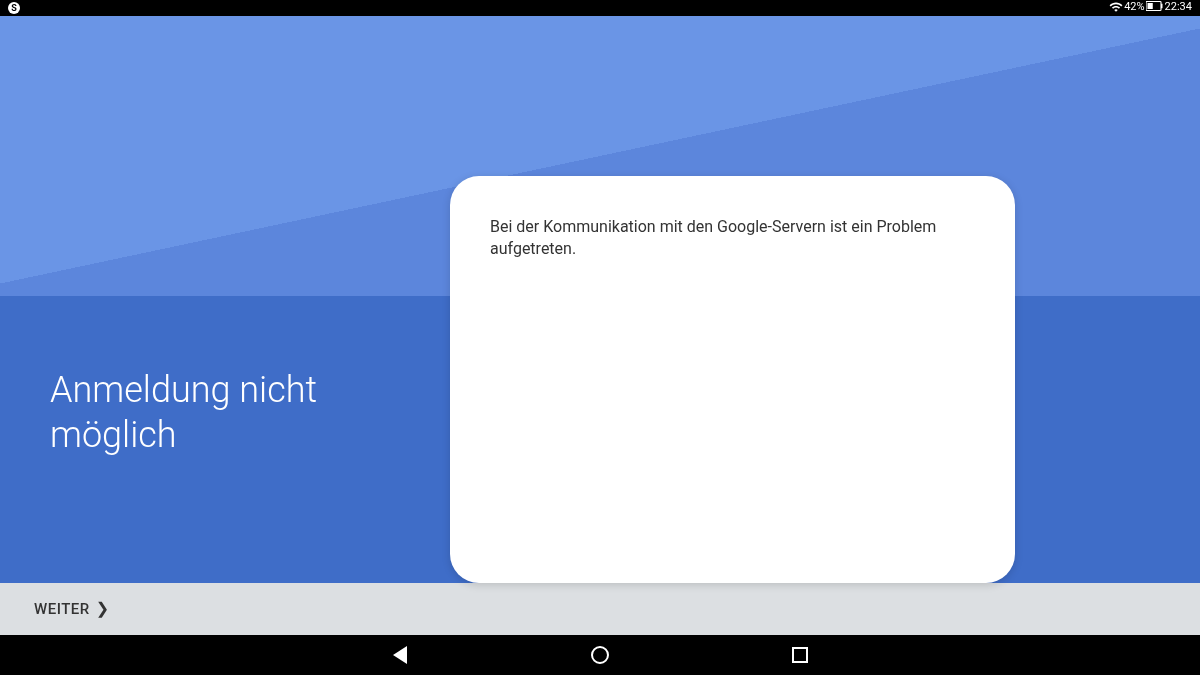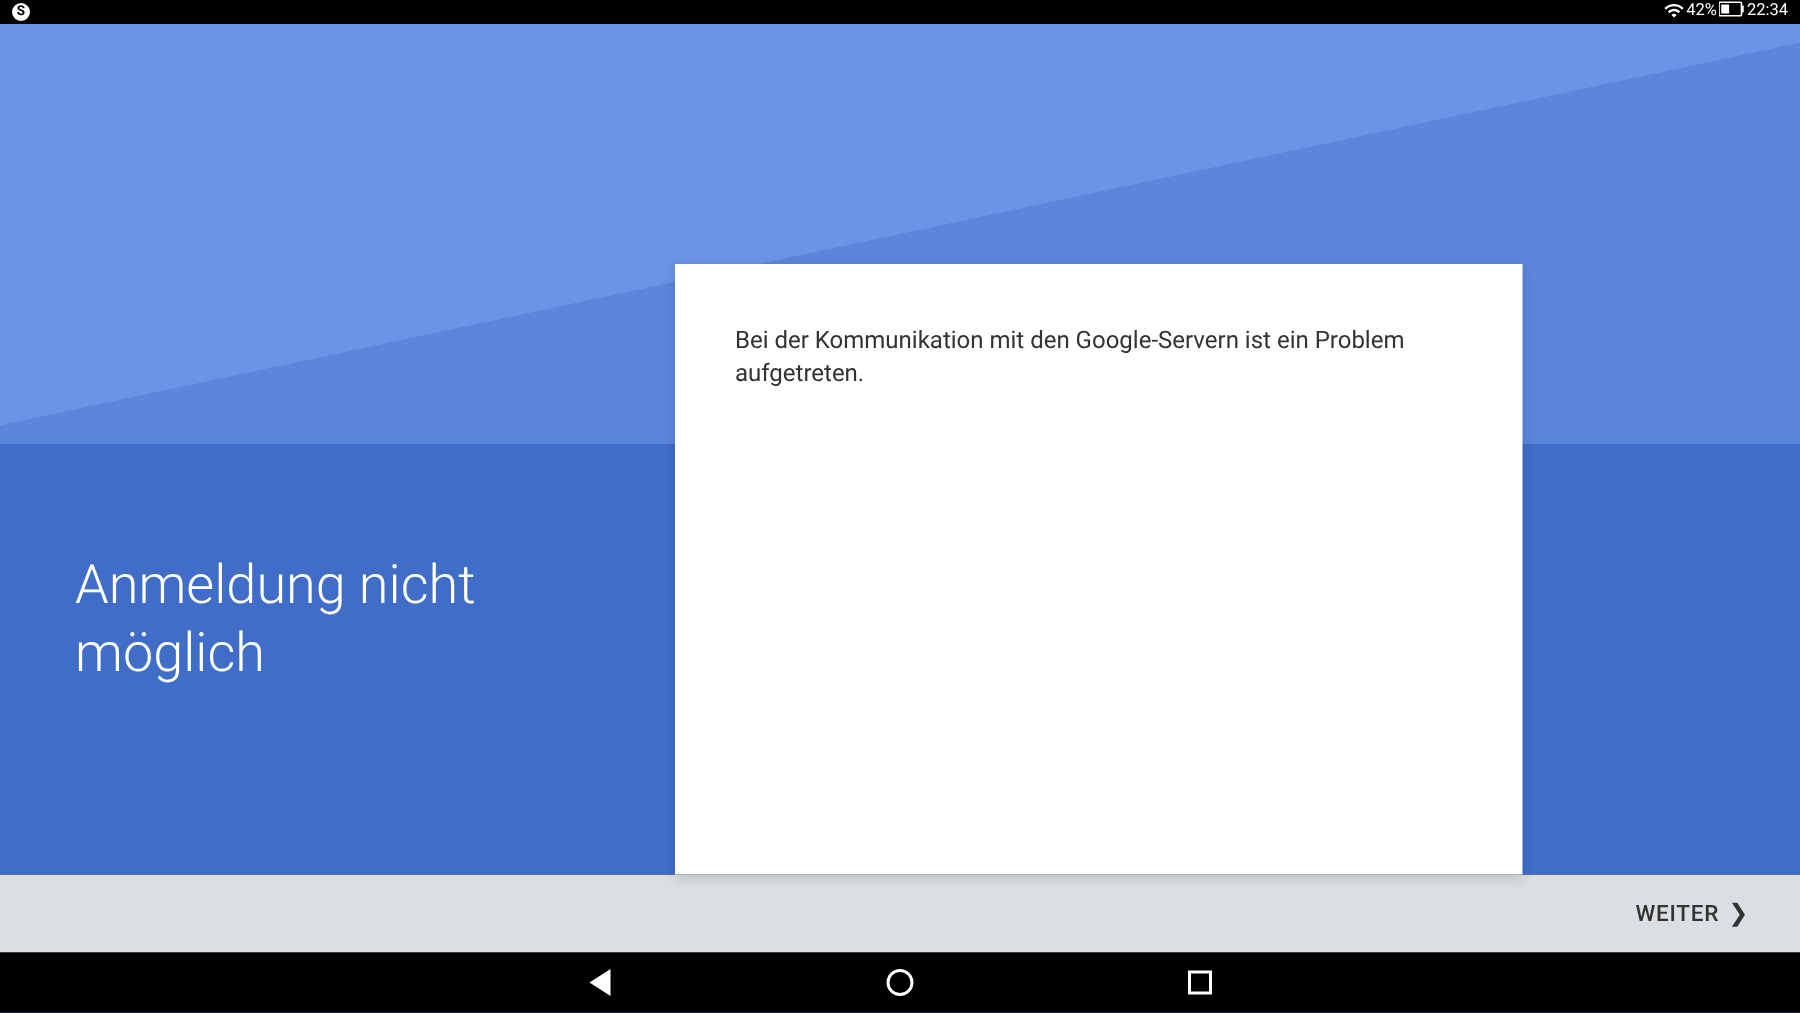--- a/index.html
+++ b/index.html
@@ -82,32 +82,32 @@
       left: 450px;
       top: 160px;
       width: 565px;
       height: 407px;
       background: #fff;
       padding: 40px 40px;
       font-size: 16px;
       color: #333;
       line-height: 1.4;
       box-shadow: 0 2px 8px rgba(0,0,0,0.15);
+      border-radius: 29px;
     }
     
     .card p {
       margin-bottom: 22px;
     }
     
     .action-bar {
       height: 52px;
       background: #dcdfe2;
       display: flex;
       align-items: center;
-      justify-content: flex-end;
       padding: 0 30px;
     }
     
     .next-button {
       display: flex;
       align-items: center;
       gap: 6px;
       font-size: 15px;
       font-weight: 500;
       color: #333;

